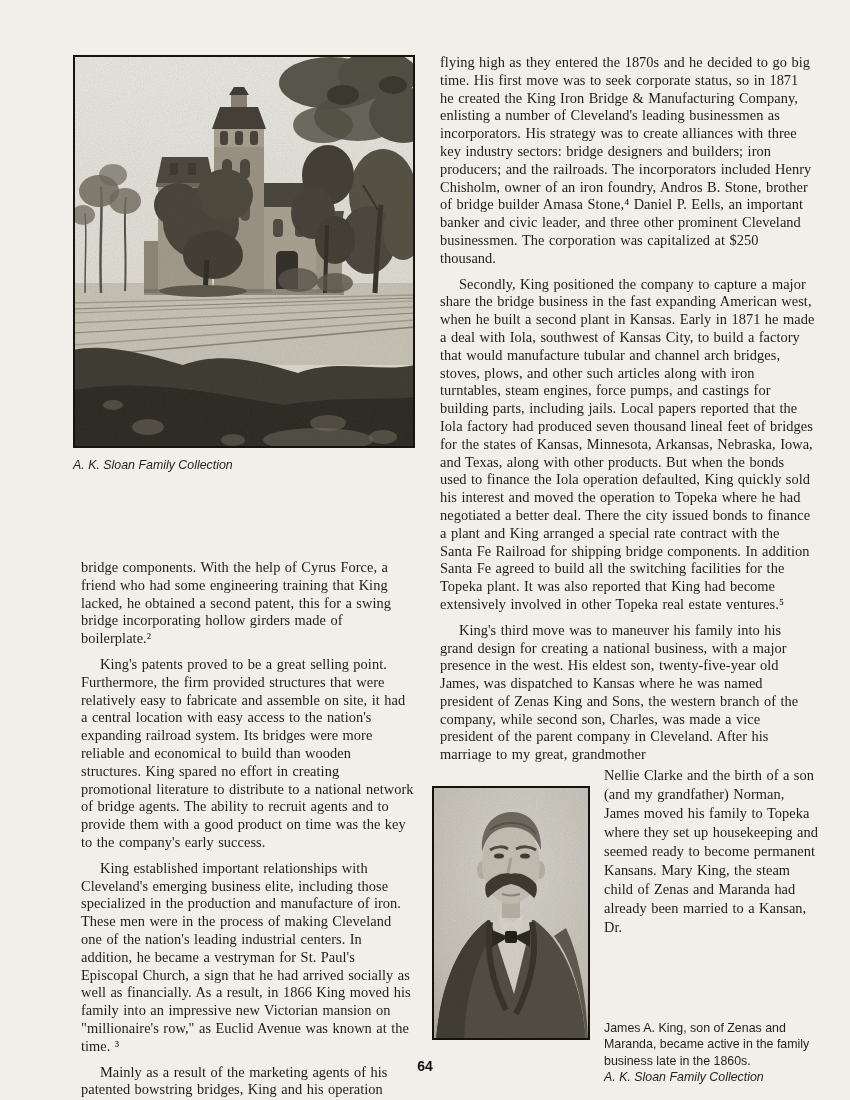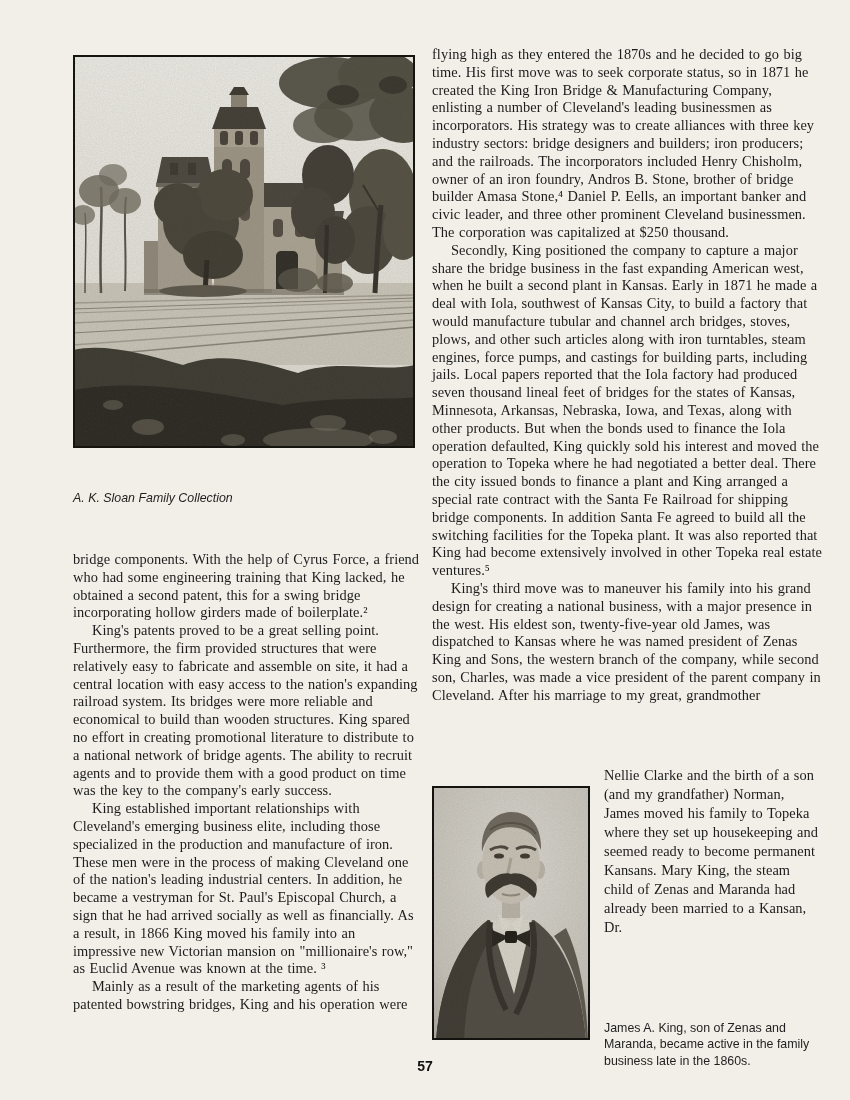--- a/index.html
+++ b/index.html
@@ -2,34 +2,34 @@
 <html><head>
 <meta charset="utf-8">
 <style>
   html,body{margin:0;padding:0;background:#9a968c;}
   .page{
     position:relative;width:850px;height:1100px;margin:0 auto;
     background:#f1efe8;overflow:hidden;
     font-family:"Liberation Serif","DejaVu Serif",serif;color:#1c1c1c;
   }
   .body-text{font-size:14.4px;line-height:17.8px;letter-spacing:0.05px;word-spacing:0.8px;text-align:left;}
-  .body-text p{margin:0;}
+  .body-text p{margin:8px;}
   .body-text p.indent{text-indent:19px;}
   .col-left{position:absolute;left:73px;top:551px;width:349px;}
   .col-right{position:absolute;left:432px;top:46px;width:391px;}
   .section-heading{
     font-size:18px;font-weight:bold;margin:12px 0 8px 0;letter-spacing:0.2px;
     font-family:"Liberation Serif","DejaVu Serif",serif;
   }
   .wrap-block{position:absolute;left:604px;top:766px;width:214px;line-height:19px;}
   .caption{
     font-family:"Liberation Sans","DejaVu Sans",sans-serif;
     font-size:12.4px;line-height:16.4px;color:#1f1f1f;
   }
-  .caption-credit{font-style:italic;margin-top:33px;}
+  .caption-credit{font-style:italic;}
   figure{margin:0;padding:0;}
   .mansion-figure{position:absolute;left:73px;top:55px;width:342px;height:393px;}
   .mansion-caption{position:absolute;left:73px;top:457px;width:348px;}
   .portrait-figure{position:absolute;left:432px;top:786px;width:158px;height:254px;}
   .portrait-caption{position:absolute;left:604px;top:1020px;width:214px;}
   .page-number{
     position:absolute;left:396px;top:1058px;width:58px;text-align:center;
     font-family:"Liberation Sans","DejaVu Sans",sans-serif;font-weight:bold;font-size:14px;color:#111;
   }
   svg{display:block;}
@@ -212,15 +212,15 @@
       <rect width="158" height="254" filter="url(#grainB)" opacity="0.3"></rect>
       <rect x="1" y="1" width="156" height="252" fill="none" stroke="#14120e" stroke-width="2"></rect>
     </svg>
   </figure>
 
   <div class="portrait-caption caption">
     <span>James A. King, son of Zenas and Maranda, became active in the family business late in the 1860s.</span>
     <div class="caption-credit">A. K. Sloan Family Collection</div>
   </div>
 
-  <div class="page-number">57</div>
+  <div class="page-number">64</div>
 
 </div>
 
 </body></html>

